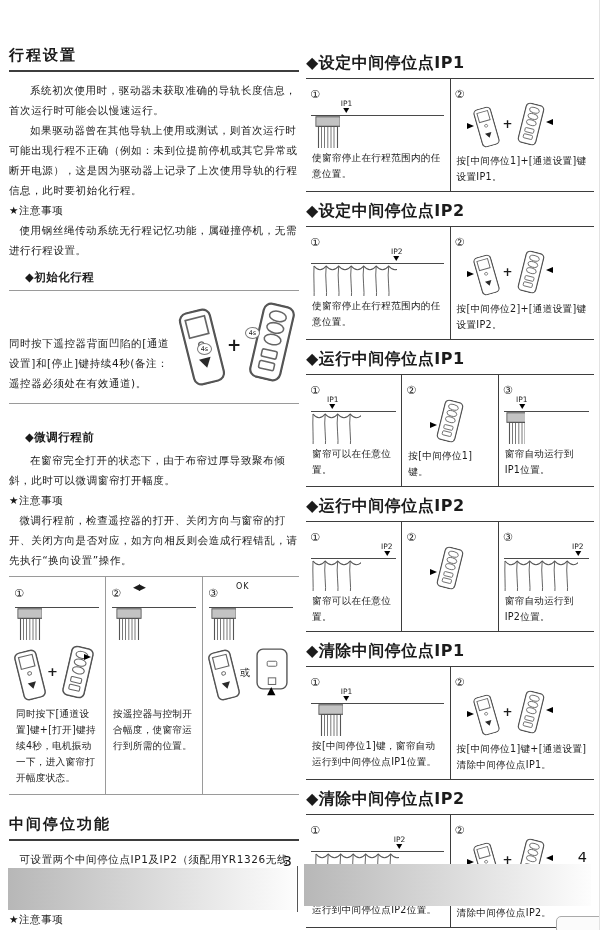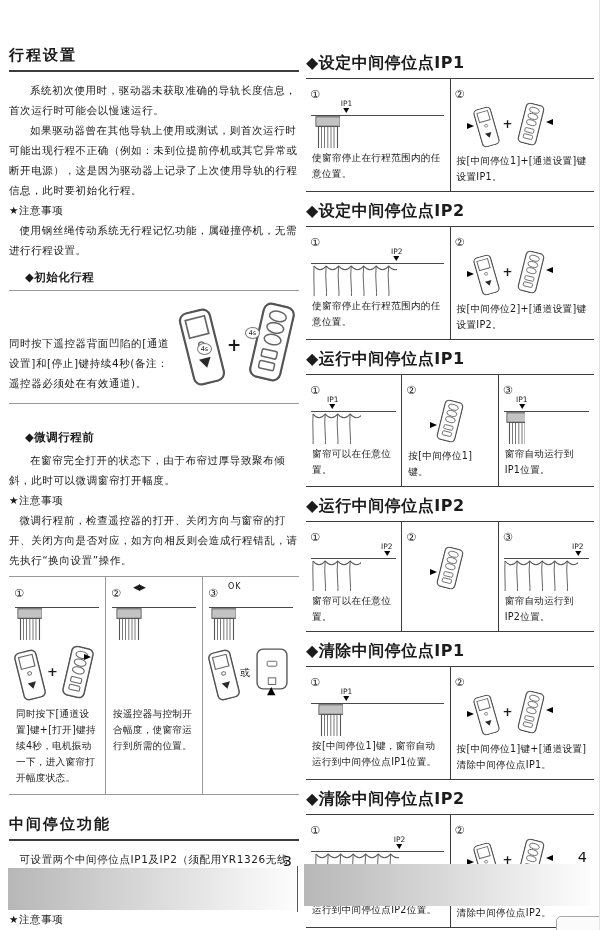--- a/index.html
+++ b/index.html
@@ -30,21 +30,21 @@
            background:#fff;border:1px solid #777;border-radius:50%;}
   .badge4s.b1{left:18px;top:42px;}
   .badge4s.b2{left:66px;top:26px;}
 
   
   .steps{display:flex;border-top:1px solid #9a9a9a;border-bottom:1px solid #9a9a9a;margin-top:6px;}
   .steps .cell{flex:1;padding:5px 5px 8px 5px;position:relative;}
   .steps .cell + .cell{border-left:1px solid #9a9a9a;}
   .num{font-size:11px;line-height:12px;}
   .stephead{height:12px;position:relative;}
-  .okmark{position:absolute;left:20px;top:0;font-size:8px;letter-spacing:1px;}
+  .okmark{position:absolute;left:28px;top:0;font-size:8px;letter-spacing:1px;}
   .dirarrows{position:absolute;left:22px;top:0;font-size:9px;letter-spacing:-1px;}
 
   .curtainbox{position:relative;height:46px;margin-top:2px;}
   .rail{position:absolute;left:1%;right:1%;top:11px;border-top:1.5px solid #4a4a4a;}
   .cur{position:absolute;top:12px;height:32px;}
   .iptag{position:absolute;top:-4px;transform:translateX(-50%);font-size:7.5px;
          line-height:8px;white-space:nowrap;}
   .mk{display:block;margin:0 auto;}
   .mk-f{width:0;height:0;border:3.5px solid transparent;border-top:5px solid #000;}
 

